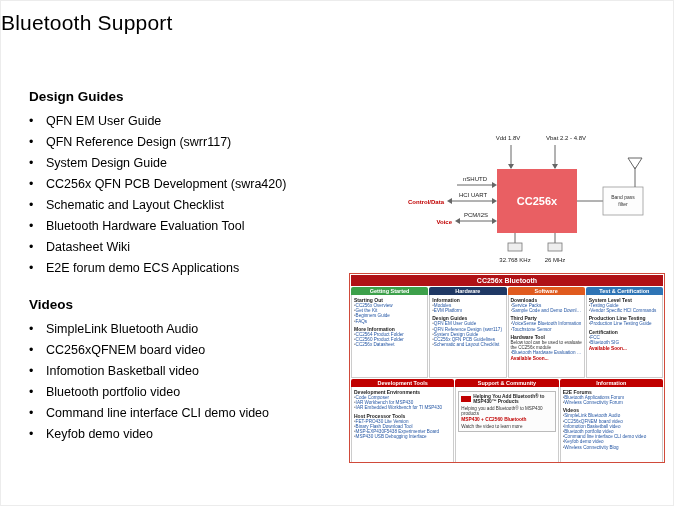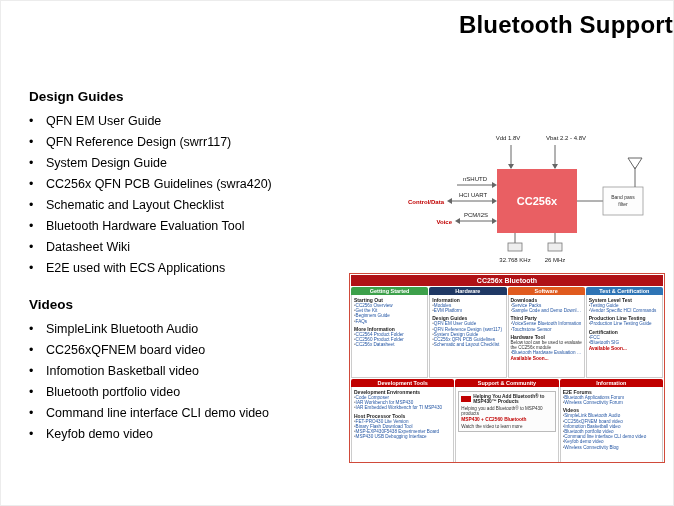--- a/index.html
+++ b/index.html
@@ -1,22 +1,22 @@
 <!DOCTYPE html>
 <html><head>
 <meta charset="utf-8">
 <style>
   html,body{margin:0;padding:0;}
   body{
     width:674px;height:506px;position:relative;background:#ffffff;
     font-family:"Liberation Sans",sans-serif;color:#000;
   }
   .slide{position:absolute;inset:0;background:#fff;border:1px solid #ececec;box-sizing:border-box;}
-  .title{position:absolute;top:10px;left:0;right:0;text-align:right;
-    font-size:24px;font-weight:bold;letter-spacing:0.2px;color:#000;}
+  .title{position:absolute;top:10px;left:0;right:0;text-align:left;
+    font-size:21px;font-weight:normal;letter-spacing:0.2px;color:#000;}
 
   
   .left-block{position:absolute;left:28px;top:88px;width:320px;}
   .section-heading{font-weight:bold;font-size:13.5px;margin:0 0 7px 0;}
   .videos-heading{margin-top:18px;}
   .bullet-row{display:flex;font-size:12.5px;line-height:21px;}
   .bullet{width:17px;flex:0 0 17px;}
   .bullet-text{flex:1;}
 
   
@@ -74,37 +74,37 @@
         <div class="bullet-row">
           <span class="bullet">•</span>
           <span class="bullet-text">QFN Reference Design (swrr117)</span>
         </div>
         <div class="bullet-row">
           <span class="bullet">•</span>
           <span class="bullet-text">System Design Guide</span>
         </div>
         <div class="bullet-row">
           <span class="bullet">•</span>
-          <span class="bullet-text">CC256x QFN PCB Guidelines (swra420)</span>
+          <span class="bullet-text">CC256x QFN PCB Development (swra420)</span>
         </div>
         <div class="bullet-row">
           <span class="bullet">•</span>
           <span class="bullet-text">Schematic and Layout Checklist</span>
         </div>
         <div class="bullet-row">
           <span class="bullet">•</span>
           <span class="bullet-text">Bluetooth Hardware Evaluation Tool</span>
         </div>
         <div class="bullet-row">
           <span class="bullet">•</span>
           <span class="bullet-text">Datasheet Wiki</span>
         </div>
         <div class="bullet-row">
           <span class="bullet">•</span>
-          <span class="bullet-text">E2E used with ECS Applications</span>
+          <span class="bullet-text">E2E forum demo ECS Applications</span>
         </div>
       </div>
     <div class="section-heading videos-heading">Videos</div>
     <div id="videos-list">
         <div class="bullet-row">
           <span class="bullet">•</span>
           <span class="bullet-text">SimpleLink Bluetooth Audio</span>
         </div>
         <div class="bullet-row">
           <span class="bullet">•</span>

